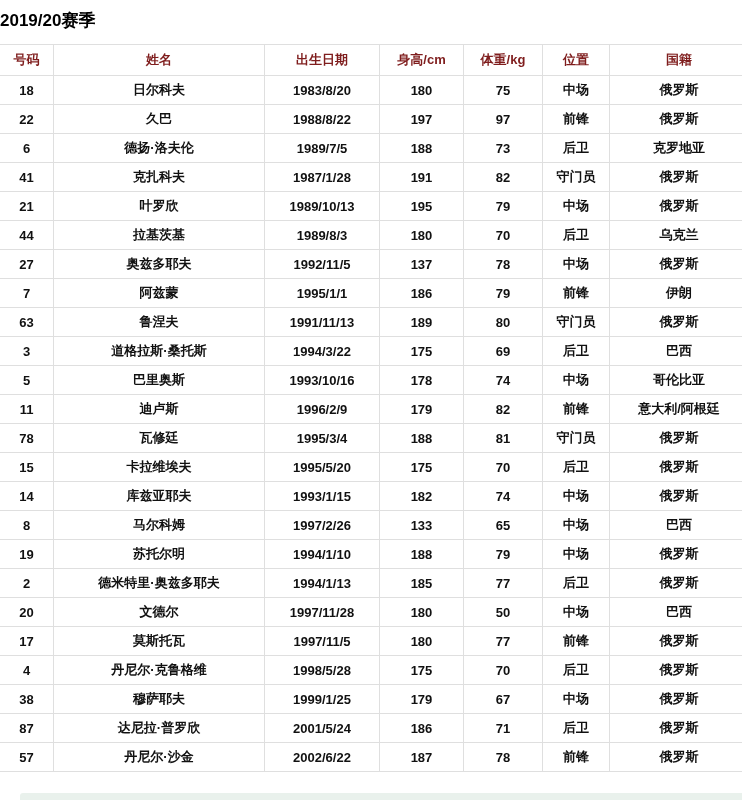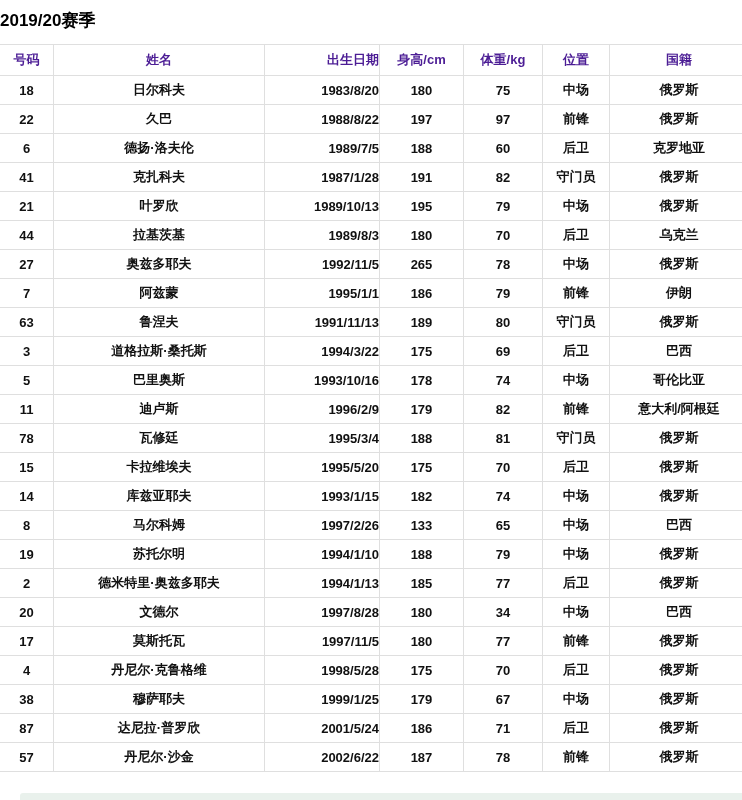--- a/index.html
+++ b/index.html
@@ -49,29 +49,29 @@
     overflow: hidden;
     white-space: nowrap;
   }
   table.roster th:last-child,
   table.roster td:last-child {
     border-right: none;
   }
   table.roster thead th {
     border-top: 1px solid #dfdfdf;
     height: 30px;
-    color: #4c1d95;
+    color: #7f1d1d;
   }
   table.roster tbody td {
     height: 28px;
   }
   
   table.roster th:nth-child(1), table.roster td:nth-child(1) { width: 53px; }
   table.roster th:nth-child(2), table.roster td:nth-child(2) { width: 210px; }
-  table.roster th:nth-child(3), table.roster td:nth-child(3) { width: 114px; text-align: right; }
+  table.roster th:nth-child(3), table.roster td:nth-child(3) { width: 114px; }
   table.roster th:nth-child(4), table.roster td:nth-child(4) { width: 83px; }
   table.roster th:nth-child(5), table.roster td:nth-child(5) { width: 78px; }
   table.roster th:nth-child(6), table.roster td:nth-child(6) { width: 66px; }
   table.roster th:nth-child(7), table.roster td:nth-child(7) { width: 138px; }
   .next-section-bar {
     position: absolute;
     left: 20px;
     right: 0;
     top: 793px;
     height: 7px;
@@ -115,21 +115,21 @@
           <td>197</td>
           <td>97</td>
           <td>前锋</td>
           <td>俄罗斯</td>
         </tr>
         <tr>
           <td>6</td>
           <td>德扬·洛夫伦</td>
           <td>1989/7/5</td>
           <td>188</td>
-          <td>60</td>
+          <td>73</td>
           <td>后卫</td>
           <td>克罗地亚</td>
         </tr>
         <tr>
           <td>41</td>
           <td>克扎科夫</td>
           <td>1987/1/28</td>
           <td>191</td>
           <td>82</td>
           <td>守门员</td>
@@ -150,21 +150,21 @@
           <td>1989/8/3</td>
           <td>180</td>
           <td>70</td>
           <td>后卫</td>
           <td>乌克兰</td>
         </tr>
         <tr>
           <td>27</td>
           <td>奥兹多耶夫</td>
           <td>1992/11/5</td>
-          <td>265</td>
+          <td>137</td>
           <td>78</td>
           <td>中场</td>
           <td>俄罗斯</td>
         </tr>
         <tr>
           <td>7</td>
           <td>阿兹蒙</td>
           <td>1995/1/1</td>
           <td>186</td>
           <td>79</td>
@@ -257,23 +257,23 @@
           <td>德米特里·奥兹多耶夫</td>
           <td>1994/1/13</td>
           <td>185</td>
           <td>77</td>
           <td>后卫</td>
           <td>俄罗斯</td>
         </tr>
         <tr>
           <td>20</td>
           <td>文德尔</td>
-          <td>1997/8/28</td>
+          <td>1997/11/28</td>
           <td>180</td>
-          <td>34</td>
+          <td>50</td>
           <td>中场</td>
           <td>巴西</td>
         </tr>
         <tr>
           <td>17</td>
           <td>莫斯托瓦</td>
           <td>1997/11/5</td>
           <td>180</td>
           <td>77</td>
           <td>前锋</td>

